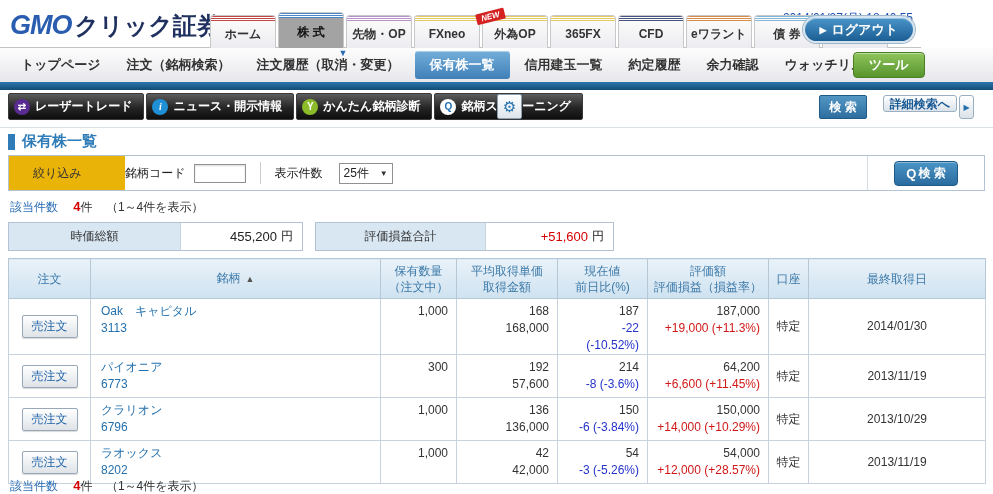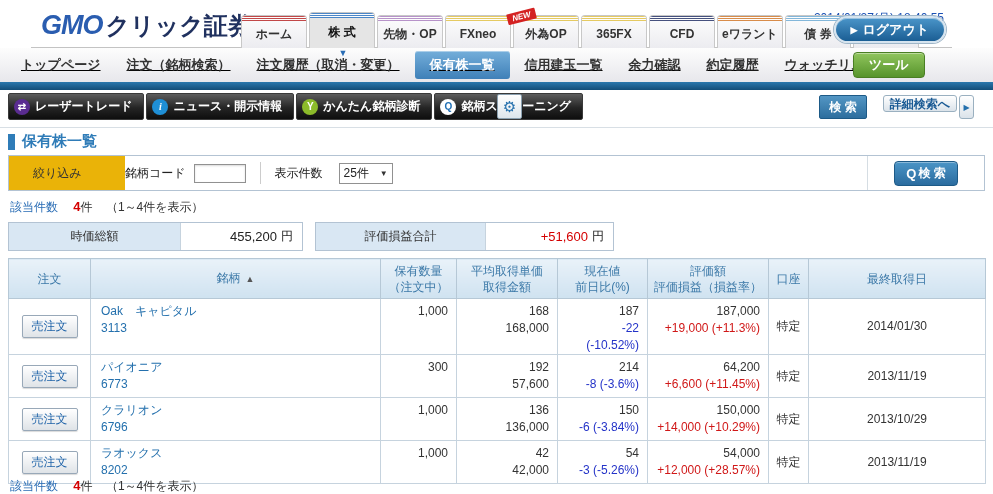--- a/index.html
+++ b/index.html
@@ -1,39 +1,39 @@
 <!DOCTYPE html>
 <html><head>
 <meta charset="utf-8">
 <style>
   * { margin:0; padding:0; box-sizing:border-box; }
   body { background:#fff; font-family:"Liberation Sans","DejaVu Sans",sans-serif; }
   .screen { position:relative; width:993px; height:494px; background:#fff; overflow:hidden; }
 
   
-  .tophdr { position:absolute; top:0; left:0; width:921px; height:48px; background:#fff; border-bottom:1px solid #c3c3c3;margin-left:31px; }
+  .tophdr { position:absolute; top:0; left:0; width:921px; height:48px; background:#fff; border-bottom:1px solid #c3c3c3; }
   .logo { position:absolute; left:10px; top:10px; white-space:nowrap; }
   .logo .gmo { font-size:27px; font-weight:900; font-style:italic; color:#2a5db0; letter-spacing:-1px; }
   .logo .gtxt { font-size:24px; font-weight:800; color:#20315f; margin-left:3px; }
   .datetime { position:absolute; right:8px; top:10px; font-size:12px; color:#1a50b4; }
   .tabs { position:absolute; left:210px; bottom:-1px; display:flex; align-items:flex-end; }
   .tab { position:relative; width:66px; margin-right:2px; height:33px; background:linear-gradient(#fdfdfd,#ececf0); border:1px solid #c8c8c8; border-bottom:none; border-radius:4px 4px 0 0; text-align:center; cursor:pointer; }
   .tab .stripe { height:5px; border-radius:3px 3px 0 0; background:repeating-linear-gradient(to bottom, var(--sc) 0, var(--sc) 1px, #fdfdfd 1px, #fdfdfd 2px); }
   .tab .tlabel { display:block; font-size:12px; font-weight:bold; color:#333; line-height:26px; white-space:nowrap; }
-  .tab.active { height:36px; background:#e5e5e5; }
+  .tab.active { height:36px; background:#a3a3a3; }
   .tab.active .tlabel { line-height:29px; color:#111; }
   .t0{--sc:#c24848;} .t1{--sc:#4a86c8;} .t2{--sc:#b793c9;} .t3{--sc:#e5ca62;} .t4{--sc:#e5ca62;}
   .t5{--sc:#e5ca62;} .t6{--sc:#46517e;} .t7{--sc:#d88c4a;} .t8{--sc:#83b7da;} .t9{--sc:#ababab;}
   .new-badge { position:absolute; top:-5px; left:-7px; background:#d42222; color:#fff; font-size:8px; font-weight:bold; font-style:italic; padding:1px 5px; transform:rotate(-14deg); border-radius:1px; }
   .tab-pointer { position:absolute; left:308px; top:48px; font-size:9px; color:#2a6db5; z-index:5; width:70px; text-align:center; }
   .logout-btn { position:absolute; right:6px; top:16px; height:27px; display:flex; align-items:center; gap:5px; padding:0 15px; border-radius:14px; background:linear-gradient(#4a95c9,#1b5e94); border:2px solid #d6e4ef; box-shadow:0 0 0 1px #9fb6c8, inset 0 1px 0 rgba(255,255,255,.45); color:#fff; font-size:13px; font-weight:bold; cursor:pointer; }
   .logout-btn .arr { font-size:9px; }
 
   
-  .nav2 { position:absolute; top:48px; left:0; width:993px; height:34px; background:linear-gradient(#fdfdfd,#e7e7ec); display:flex; align-items:center; padding-left:8px;text-decoration:underline; }
+  .nav2 { position:absolute; top:48px; left:0; width:993px; height:34px; background:linear-gradient(#fdfdfd,#e7e7ec); display:flex; align-items:center; padding-left:8px; }
   .nav2-item { padding:0 13px; line-height:34px; font-size:13px; font-weight:bold; color:#333; cursor:pointer; white-space:nowrap; }
   .nav2-item.active { background:linear-gradient(#74aeda,#3f80b8); color:#fff; border-radius:3px; line-height:28px; margin:0 2px; padding:0 15px; box-shadow:inset 0 1px 0 rgba(255,255,255,.4); }
   .tool-btn { position:absolute; left:853px; top:4px; height:26px; line-height:24px; padding:0 15px; border-radius:4px; background:linear-gradient(#90c55d,#57942c); border:1px solid #4a7f24; color:#fff; font-size:13px; font-weight:bold; cursor:pointer; box-shadow:inset 0 1px 0 rgba(255,255,255,.4); }
   .bluebar { position:absolute; top:82px; left:0; width:993px; height:8px; background:linear-gradient(#2a77ad,#134d78); }
 
   
   .quickbar { position:absolute; top:93px; left:8px; display:flex; gap:2px; }
   .black-btn { height:27px; display:flex; align-items:center; gap:5px; padding:0 11px 0 5px; background:linear-gradient(#5d5d5d,#252525 55%,#0e0e0e); border:1px solid #3a3a3a; border-radius:2px; color:#fff; font-size:12px; font-weight:bold; cursor:pointer; white-space:nowrap; }
   .icon-circle { width:16px; height:16px; border-radius:50%; display:flex; align-items:center; justify-content:center; font-size:10px; font-weight:bold; color:#fff; flex:none; }
   .ic0 { background:#5a2c91; } .ic1 { background:#1f8fd6; font-style:italic; font-family:"Liberation Serif",serif; }
@@ -156,22 +156,22 @@
     </button>
   </div>
   <div class="tab-pointer">▼</div>
 
   <div class="nav2">
     <div class="nav2-item">トップページ</div>
     <div class="nav2-item">注文（銘柄検索）</div>
     <div class="nav2-item">注文履歴（取消・変更）</div>
     <div class="nav2-item active">保有株一覧</div>
     <div class="nav2-item">信用建玉一覧</div>
+    <div class="nav2-item">約定履歴</div>
     <div class="nav2-item">余力確認</div>
-    <div class="nav2-item">約定履歴</div>
     <div class="nav2-item">ウォッチリスト</div>
     <button class="tool-btn">ツール</button>
   </div>
   <div class="bluebar"></div>
 
   <div class="quickbar">
     <button class="black-btn">
       <span class="icon-circle ic0">⇄</span>
       <span>レーザートレード</span>
     </button>

